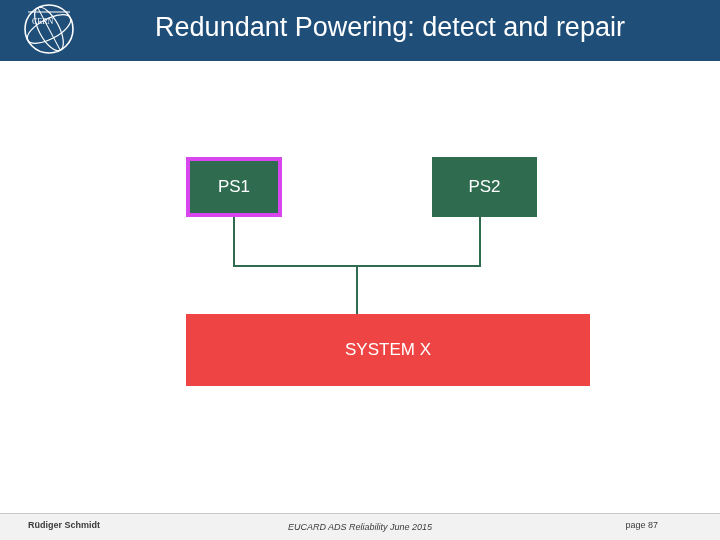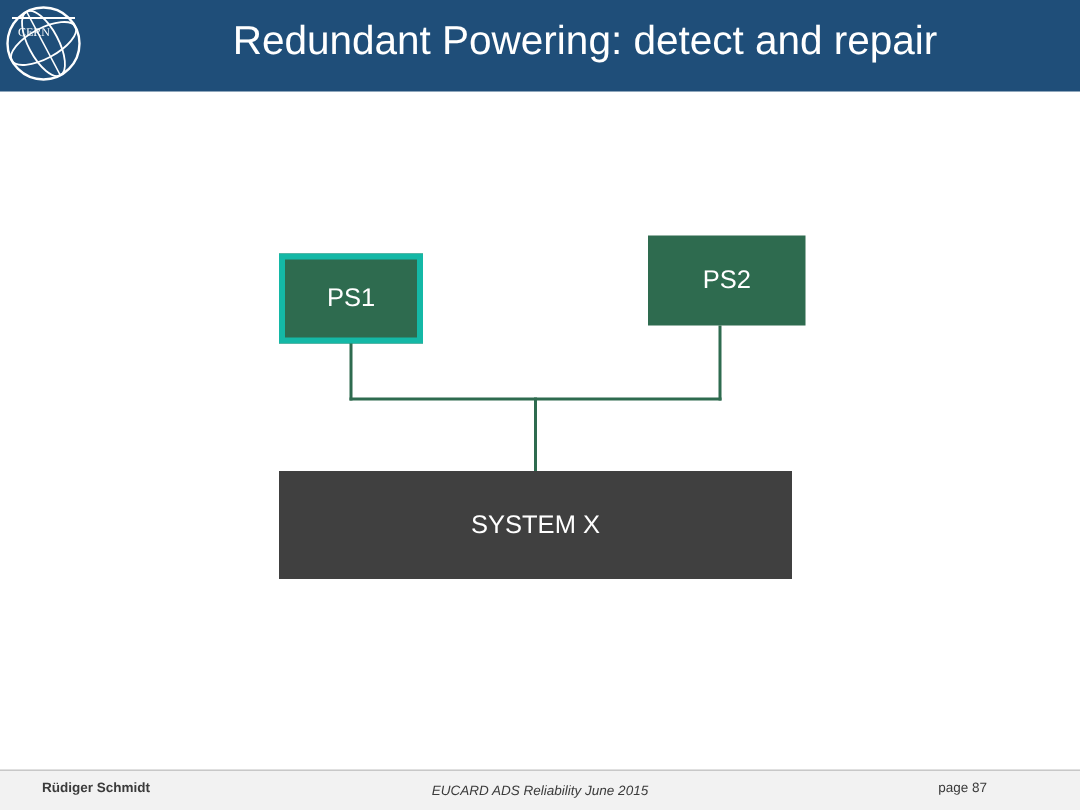--- a/index.html
+++ b/index.html
@@ -36,21 +36,21 @@
     color: #ffffff;
     font-size: 27px;
     font-weight: normal;
     letter-spacing: 0px;
     white-space: nowrap;
   }
 
   
   .cern-logo {
     position: absolute;
-    left: 0;
+    left: 20px;
     top: 2px;
     width: 60px;
     height: 58px;
   }
 
   
   .slide-body {
     position: absolute;
     left: 0;
     top: 61px;
@@ -64,39 +64,39 @@
     display: flex;
     align-items: center;
     justify-content: center;
     color: #ffffff;
     font-size: 17px;
     font-family: "Liberation Sans", sans-serif;
   }
 
   .box-ps1 {
     left: 186px;
-    top: 108px;
+    top: 96px;
     width: 96px;
     height: 60px;
     background: #2e6b4f;
-    border: 4px solid #14b8a6;
+    border: 4px solid #d946ef;
   }
   .box-ps2 {
     left: 432px;
     top: 96px;
     width: 105px;
     height: 60px;
     background: #2e6b4f;
   }
   .box-system {
     left: 186px;
     top: 253px;
-    width: 342px;
+    width: 404px;
     height: 72px;
-    background: #404040;
+    background: #ef4444;
   }
 
   
   .conn {
     position: absolute;
     background: #2e6b4f;
   }
   .conn-left-v {
     left: 233px;
     top: 156px;

